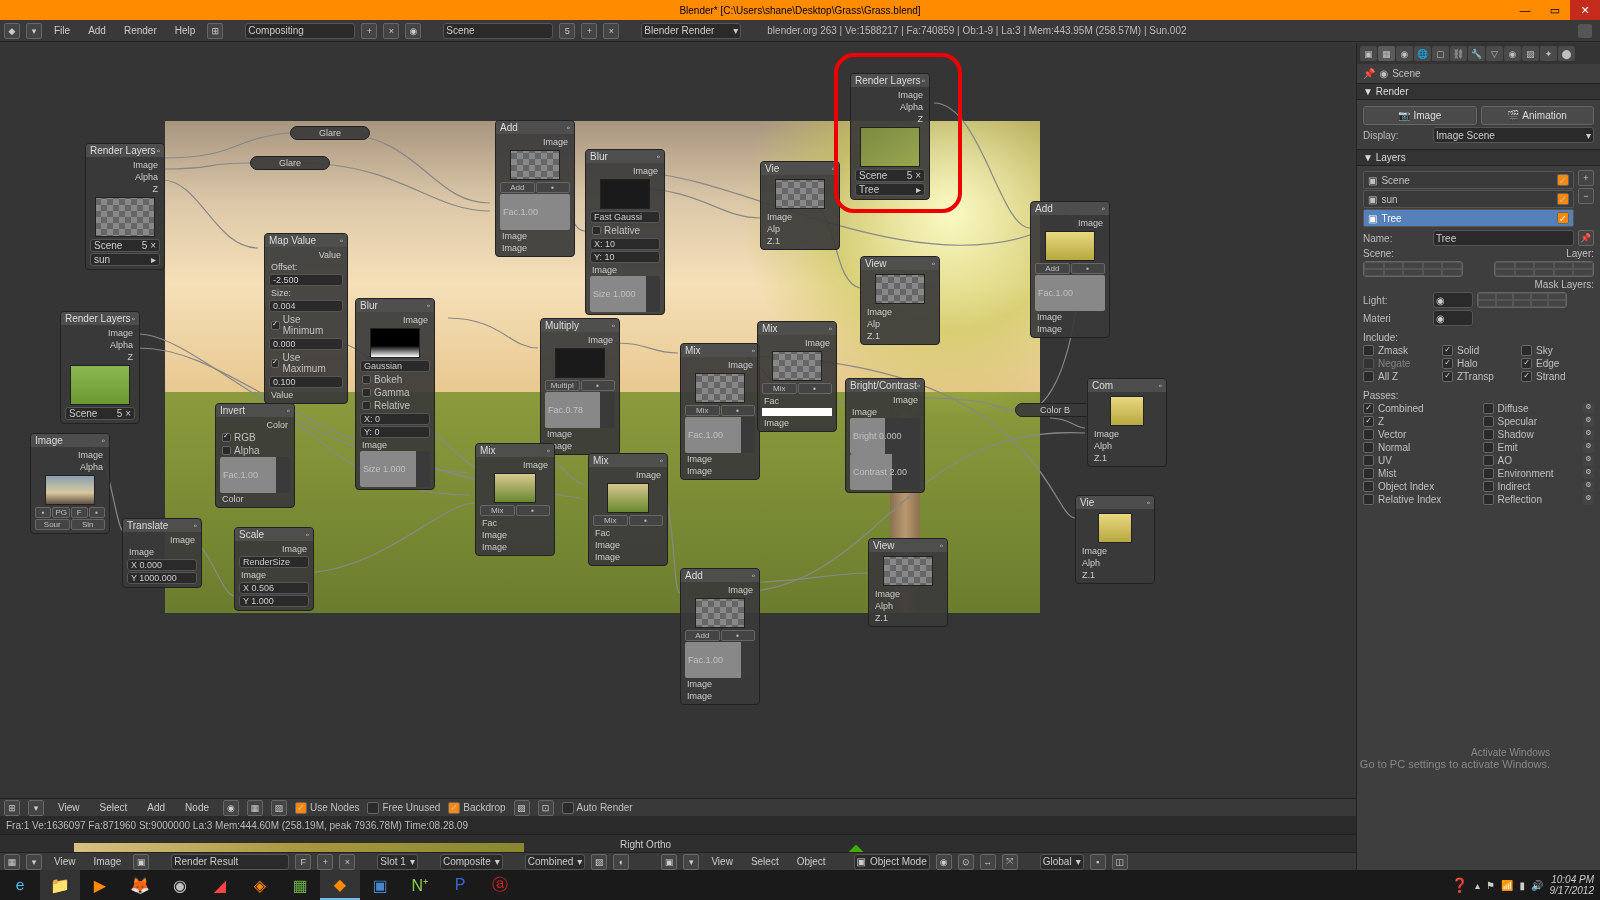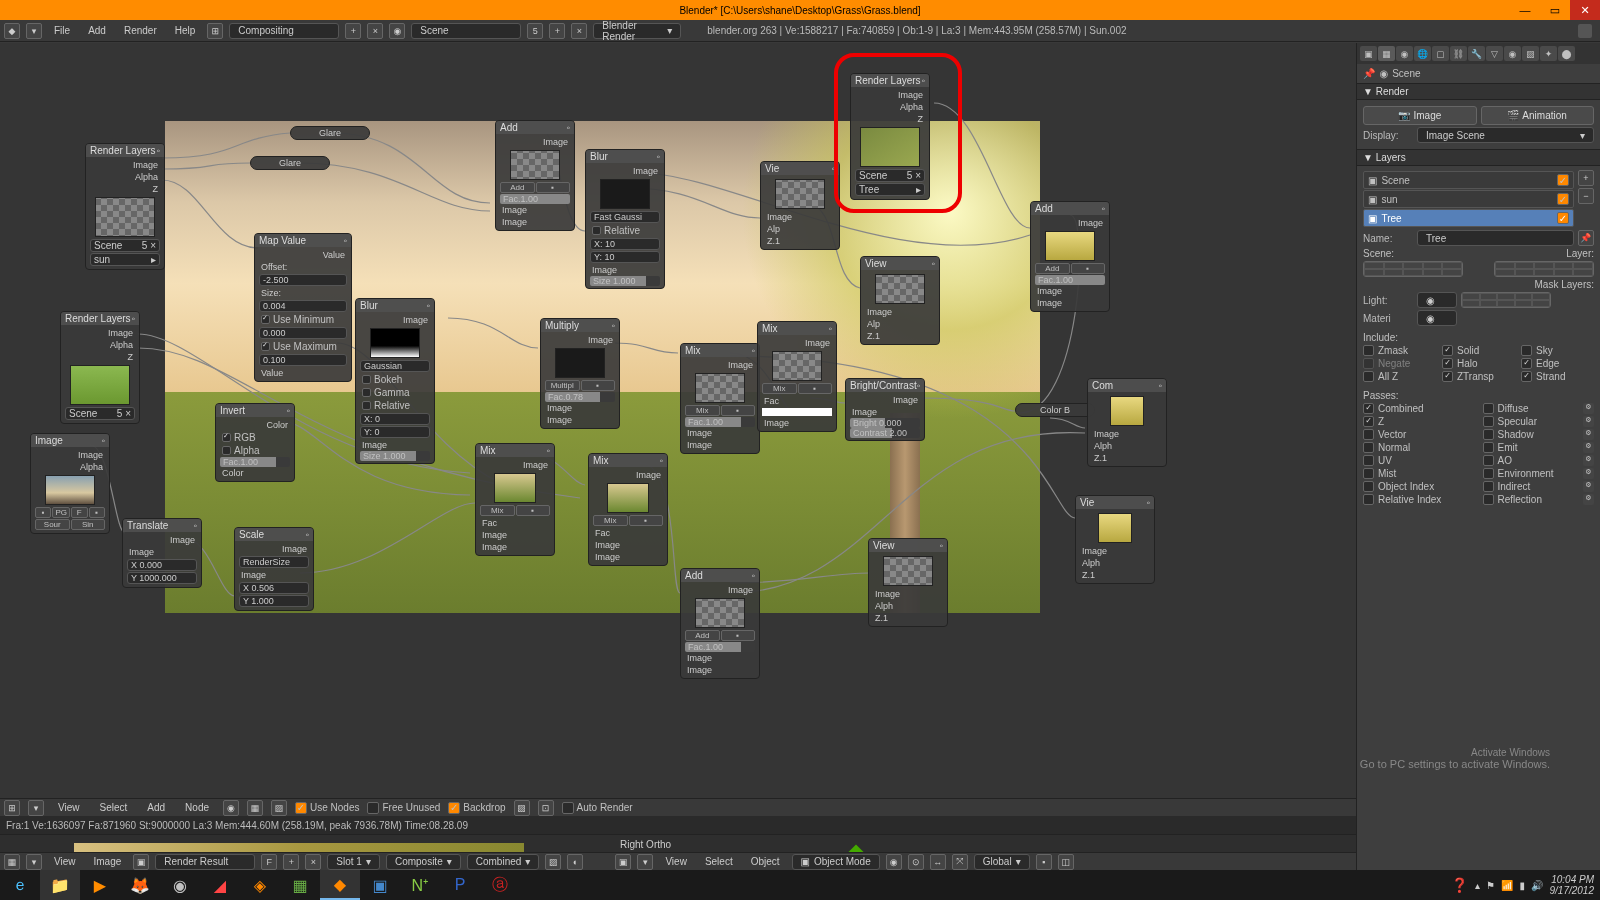--- a/index.html
+++ b/index.html
@@ -4,21 +4,21 @@
 <style>
 * { margin: 0; padding: 0; box-sizing: border-box; font-family: Arial, sans-serif; font-size: 10px; user-select: none; }
 body { background: #393939; width: 1600px; height: 900px; overflow: hidden; position: relative; color: #c0c0c0; }
 .titlebar { background: #ff8c00; height: 20px; display: flex; align-items: center; justify-content: center; color: #000; position: relative; font-size: 11px; }
 .titlebar-buttons { position: absolute; right: 0; top: 0; display: flex; }
 .titlebar-btn { width: 30px; height: 20px; display: flex; align-items: center; justify-content: center; font-size: 11px; }
 .titlebar-btn.close { background: #c42b1c; color: #fff; }
 .titlebar-btn.minmax { background: #ff8c00; }
 .topmenu { background: #393939; height: 22px; display: flex; align-items: center; border-bottom: 1px solid #222; padding: 0 4px; gap: 6px; }
 .menu-item { padding: 2px 6px; color: #ccc; }
-.dropdown-field { background: #2a2a2a; border: 1px solid #555; border-radius: 3px; padding: 1px 8px; color: #ccc; display: inline-flex; align-items: center; gap: 4px; height: 16px; }
+.dropdown-field { background: #2a2a2a; border: 1px solid #555; border-radius: 3px; padding: 1px 2px; color: #ccc; display: inline-flex; align-items: center; gap: 4px; height: 16px; margin-left: 16px; }
 .dropdown-field.wide { width: 110px; }
 .square-btn { width: 16px; height: 16px; background: #444; border: 1px solid #666; border-radius: 2px; display: inline-flex; align-items: center; justify-content: center; font-size: 9px; color: #ccc; }
 .fullscreen-icon { position: absolute; right: 8px; width: 14px; height: 14px; background: #555; border-radius: 2px; }
 
 .main-area { position: absolute; top: 43px; left: 0; right: 244px; bottom: 102px; background: #353535; overflow: hidden; }
 .backdrop-img { position: absolute; left: 165px; top: 78px; width: 875px; height: 492px; background: linear-gradient(to bottom, #f4d29b 0%, #e8b876 25%, #d4a155 40%, #8b9b3c 55%, #6b7d2e 100%); }
 .backdrop-img::after { content: ''; position: absolute; right: 0; top: 0; width: 300px; height: 300px; background: radial-gradient(ellipse at 70% 30%, rgba(255,255,200,0.9) 0%, rgba(200,200,80,0.6) 40%, transparent 70%); }
 .backdrop-sky { position: absolute; top: 0; left: 0; right: 0; height: 55%; background: linear-gradient(to bottom, #a89580 0%, #dcc8a8 30%, #f5e0b8 60%, #e8c890 100%); }
 .tree-trunk { position: absolute; right: 120px; bottom: 0; width: 30px; height: 200px; background: linear-gradient(to right, #8a7050 0%, #b89870 50%, #8a7050 100%); }
 
@@ -35,21 +35,21 @@
 .node-preview.sky { background: linear-gradient(to bottom, #88a0b0 0%, #d8c8a0 60%, #605040 100%); }
 .node-preview.grasswide { background: linear-gradient(to bottom, #d8c890 0%, #6b8830 100%); width: 70px; }
 .node-preview.yellowish { background: linear-gradient(to bottom, #e8d880 0%, #b8a840 100%); }
 .node-preview.gradient-bw { background: linear-gradient(to bottom, #000 0%, #000 60%, #fff 100%); }
 .node-field { background: #2a2a2a; border: 1px solid #555; border-radius: 3px; padding: 0 3px; font-size: 9px; color: #ccc; display: flex; justify-content: space-between; margin: 1px 0; }
 .node-check { display: flex; align-items: center; gap: 3px; font-size: 9px; padding: 1px 2px; }
 .node-check-box { width: 9px; height: 9px; background: #2a2a2a; border: 1px solid #666; border-radius: 2px; }
 .node-check-box.checked::after { content: '✓'; font-size: 7px; color: #ddd; display: block; margin-top: -2px; }
 .node-btn-row { display: flex; gap: 1px; margin: 1px 0; }
 .node-mini-btn { flex: 1; background: #444; border: 1px solid #666; border-radius: 2px; font-size: 8px; text-align: center; padding: 0 2px; }
-.slider-fill { background: linear-gradient(to right, #888 0%, #888 var(--pct,80%), #3a3a3a var(--pct,80%)); border-radius: 2px; padding: 0 3px; font-size: 9px; }
+.slider-fill { background: linear-gradient(to right, #888 0%, #888 var(--pct,80%), #3a3a3a var(--pct,80%)); border-radius: 2px; padding: 13px 3px; font-size: 9px; }
 
 .highlight-box { position: absolute; border: 4px solid #e00; border-radius: 20px; pointer-events: none; }
 
 .node-editor-footer { position: absolute; bottom: 84px; left: 0; right: 244px; height: 18px; background: #393939; border-top: 1px solid #222; display: flex; align-items: center; gap: 8px; padding: 0 4px; }
 .checkbox-footer { display: flex; align-items: center; gap: 3px; }
 .check-ui { width: 12px; height: 12px; background: #2a2a2a; border: 1px solid #666; border-radius: 2px; display: inline-flex; align-items: center; justify-content: center; }
 .check-ui.checked { background: #ff8800; }
 
 .status-line { position: absolute; bottom: 66px; left: 0; right: 244px; height: 18px; background: #2a2a2a; display: flex; align-items: center; padding: 0 6px; color: #bbb; font-size: 10px; }
 .timeline-strip { position: absolute; bottom: 16px; left: 0; right: 244px; height: 50px; background: #2e2e2e; border-top: 1px solid #222; }
@@ -118,21 +118,21 @@
     </span>
   <span class="square-btn">+</span>
   <span class="square-btn">×</span>
   <span class="square-btn">◉</span>
   <span class="dropdown-field wide">
       <span>Scene</span>
     </span>
   <span class="square-btn">5</span>
   <span class="square-btn">+</span>
   <span class="square-btn">×</span>
-  <span class="dropdown-field" style="width:88px">
+  <span class="dropdown-field" style="width:100px">
       <span>Blender Render</span>
       <span style="margin-left:auto">▾</span>
     </span>
   <span style="margin-left:20px; color:#bbb">blender.org 263 | Ve:1588217 | Fa:740859 | Ob:1-9 | La:3 | Mem:443.95M (258.57M) | Sun.002</span>
   <span class="fullscreen-icon"></span>
 </div>
 
 <div class="main-area">
   <div class="backdrop-img">
     <div class="backdrop-sky"></div>
@@ -283,21 +283,21 @@
       <div class="node-btn-row">
           <div class="node-mini-btn">Add</div>
           <div class="node-mini-btn">▪</div>
         </div>
       <div class="slider-fill" style="--pct:100%">Fac.1.00</div>
       <div class="node-row">Image</div>
       <div class="node-row">Image</div>
     </div>
   </div>
 
-  <div class="node" style="left:254px; top:190px; width:98px">
+  <div class="node" style="left:264px; top:190px; width:84px">
     <div class="node-header">
         <span>Map Value</span>
         <span>◦</span>
       </div>
     <div class="node-body">
       <div class="node-row right">Value</div>
       <div class="node-row">Offset:</div>
       <div class="node-field">-2.500</div>
       <div class="node-row">Size:</div>
       <div class="node-field">0.004</div>
@@ -663,21 +663,21 @@
       <span>250</span>
   </div>
 </div>
 
 <div class="timeline-footer">
   <span class="square-btn">▦</span>
   <span class="square-btn">▾</span>
   <span class="menu-item">View</span>
   <span class="menu-item">Image</span>
   <span class="square-btn">▣</span>
-  <span class="dropdown-field" style="width:100px">
+  <span class="dropdown-field" style="width:118px">
       <span>Render Result</span>
     </span>
   <span class="square-btn">F</span>
   <span class="square-btn">+</span>
   <span class="square-btn">×</span>
   <span class="dropdown-field"><span>Slot 1</span> ▾</span>
   <span class="dropdown-field"><span>Composite</span> ▾</span>
   <span class="dropdown-field"><span>Combined</span> ▾</span>
   <span class="square-btn">▨</span>
   <span class="square-btn">◐</span>

